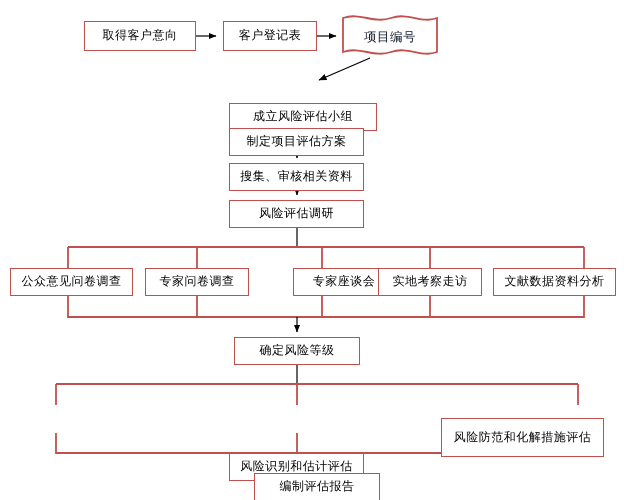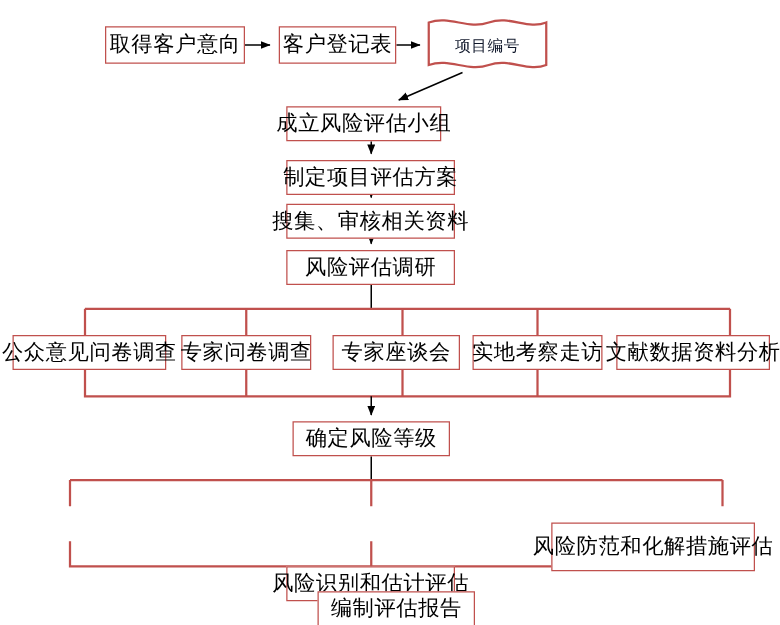--- a/index.html
+++ b/index.html
@@ -16,21 +16,21 @@
     height: 500px;
     background: #ffffff;
     overflow: hidden;
   }
   .node {
     position: absolute;
     box-sizing: border-box;
     border: 1.5px solid #c0504d;
     background: #ffffff;
     color: #000000;
-    font-size: 17px;
+    font-size: 12px;
     line-height: 1.1;
     display: flex;
     align-items: center;
     justify-content: center;
     text-align: center;
     white-space: nowrap;
     letter-spacing: 0.5px;
   }
   .flag {
     position: absolute;
@@ -139,21 +139,21 @@
     <span>客户登记表</span>
   </div>
 
   <div class="flag" style="left:340px;top:12px;width:100px;height:50px;">
     <svg width="100" height="50" viewBox="0 0 100 50">
       <path d="M3,6 C20,0 34,12 51,6 C68,0 82,12 97,6 L97,40 C82,46 68,34 51,40 C34,46 20,34 3,40 Z" fill="#ffffff" stroke="#c0504d" stroke-width="1.8"></path>
     </svg>
     <span>项目编号</span>
   </div>
 
-  <div class="node" style="left:229px;top:85px;width:124px;height:28px;">
+  <div class="node" style="left:229px;top:103px;width:148px;height:28px;">
     <span>成立风险评估小组</span>
   </div>
 
   <div class="node" style="left:229px;top:128px;width:135px;height:28px;">
     <span>制定项目评估方案</span>
   </div>
 
   <div class="node" style="left:229px;top:163px;width:135px;height:28px;">
     <span>搜集、审核相关资料</span>
   </div>
@@ -163,21 +163,21 @@
   </div>
 
   <div class="node" style="left:10px;top:268px;width:123px;height:28px;">
     <span>公众意见问卷调查</span>
   </div>
 
   <div class="node" style="left:145px;top:268px;width:104px;height:28px;">
     <span>专家问卷调查</span>
   </div>
 
-  <div class="node" style="left:266px;top:268px;width:102px;height:28px;">
+  <div class="node" style="left:293px;top:268px;width:102px;height:28px;">
     <span>专家座谈会</span>
   </div>
 
   <div class="node" style="left:378px;top:268px;width:104px;height:28px;">
     <span>实地考察走访</span>
   </div>
 
   <div class="node" style="left:493px;top:268px;width:123px;height:28px;">
     <span>文献数据资料分析</span>
   </div>

